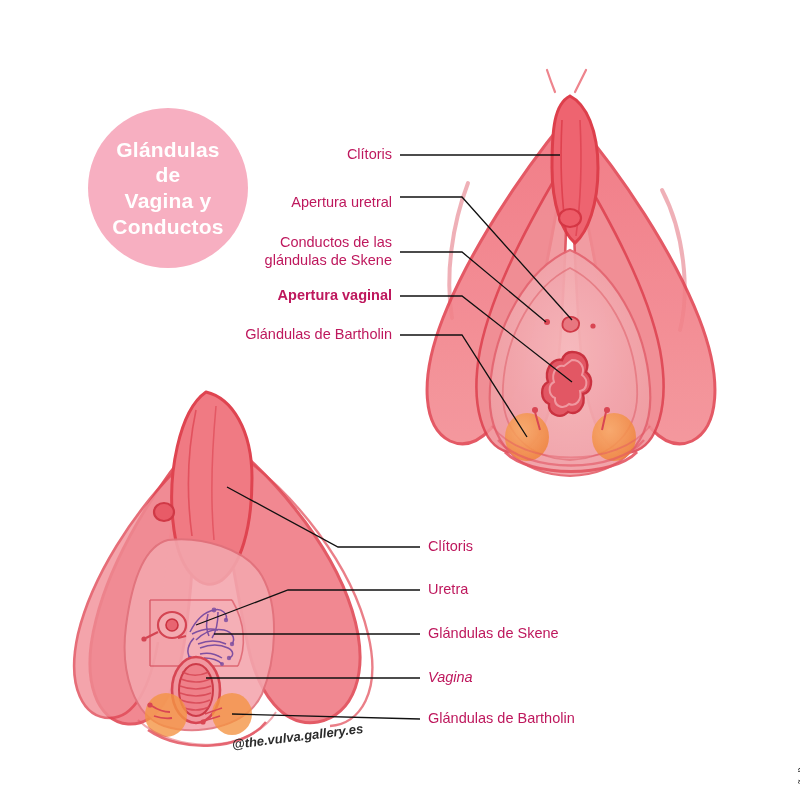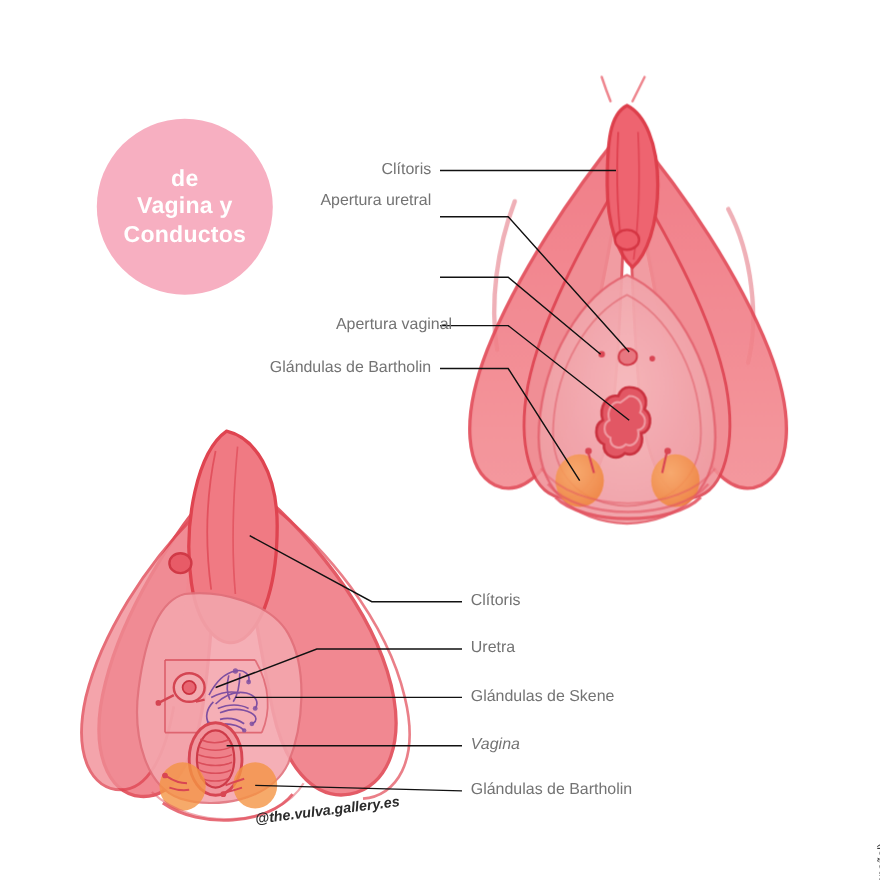--- a/index.html
+++ b/index.html
@@ -12,21 +12,21 @@
     position:absolute;left:88px;top:108px;width:160px;height:160px;
     border-radius:50%;background:#f7afc1;
     display:flex;flex-direction:column;align-items:center;justify-content:center;
     color:#ffffff;font-size:21px;line-height:1.22;font-weight:700;
     text-align:center;letter-spacing:.2px;
   }
   .title-circle span{display:block;}
 
   
   .label{
-    position:absolute;color:#737373;font-size:14.5px;line-height:1.22;
+    position:absolute;color:#be185d;font-size:14.5px;line-height:1.22;
     white-space:pre-line;
   }
   .label.right{text-align:right;transform:translateY(-50%);}
   .label.left{text-align:left;transform:translateY(-50%);}
 
   
   .credit{
     position:absolute;right:4px;top:452px;
     font-size:11px;color:#2a2a2a;white-space:nowrap;
     transform-origin:100% 0;
@@ -217,28 +217,31 @@
     <g stroke="#111111" stroke-width="1.3" fill="none">
       <path d="M420,547 L338,547 L227,487"></path>
       <path d="M420,590 L288,590 L196,625"></path>
       <path d="M420,634 L214,634"></path>
       <path d="M420,678 L206,678"></path>
       <path d="M420,719 L232,714"></path>
     </g>
   </svg>
 
   <div class="title-circle">
+    <span>Glándulas</span>
     <span>de</span>
     <span>Vagina y</span>
     <span>Conductos</span>
   </div>
 
   <div class="label right" style="right:408px;top:155px;">Clítoris</div>
-  <div class="label right" style="right:408px;top:183px;">Apertura uretral</div>
-  <div class="label right" style="right:389px;top:296px;">Apertura vaginal</div>
+  <div class="label right" style="right:408px;top:203px;">Apertura uretral</div>
+  <div class="label right" style="right:408px;top:252px;">Conductos de las
+glándulas de Skene</div>
+  <div class="label right" style="right:408px;top:296px;font-weight:bold;">Apertura vaginal</div>
   <div class="label right" style="right:408px;top:335px;">Glándulas de Bartholin</div>
 
   <div class="label left" style="left:428px;top:547px;">Clítoris</div>
   <div class="label left" style="left:428px;top:590px;">Uretra</div>
   <div class="label left" style="left:428px;top:634px;">Glándulas de Skene</div>
   <div class="label left" style="left:428px;top:678px;font-style:italic;">Vagina</div>
   <div class="label left" style="left:428px;top:719px;">Glándulas de Bartholin</div>
 
   <div class="credit">© Ilustración por Hilde Atalanta – The Vulva Gallery (en español)</div>
   <div class="watermark">@the.vulva.gallery.es</div>

